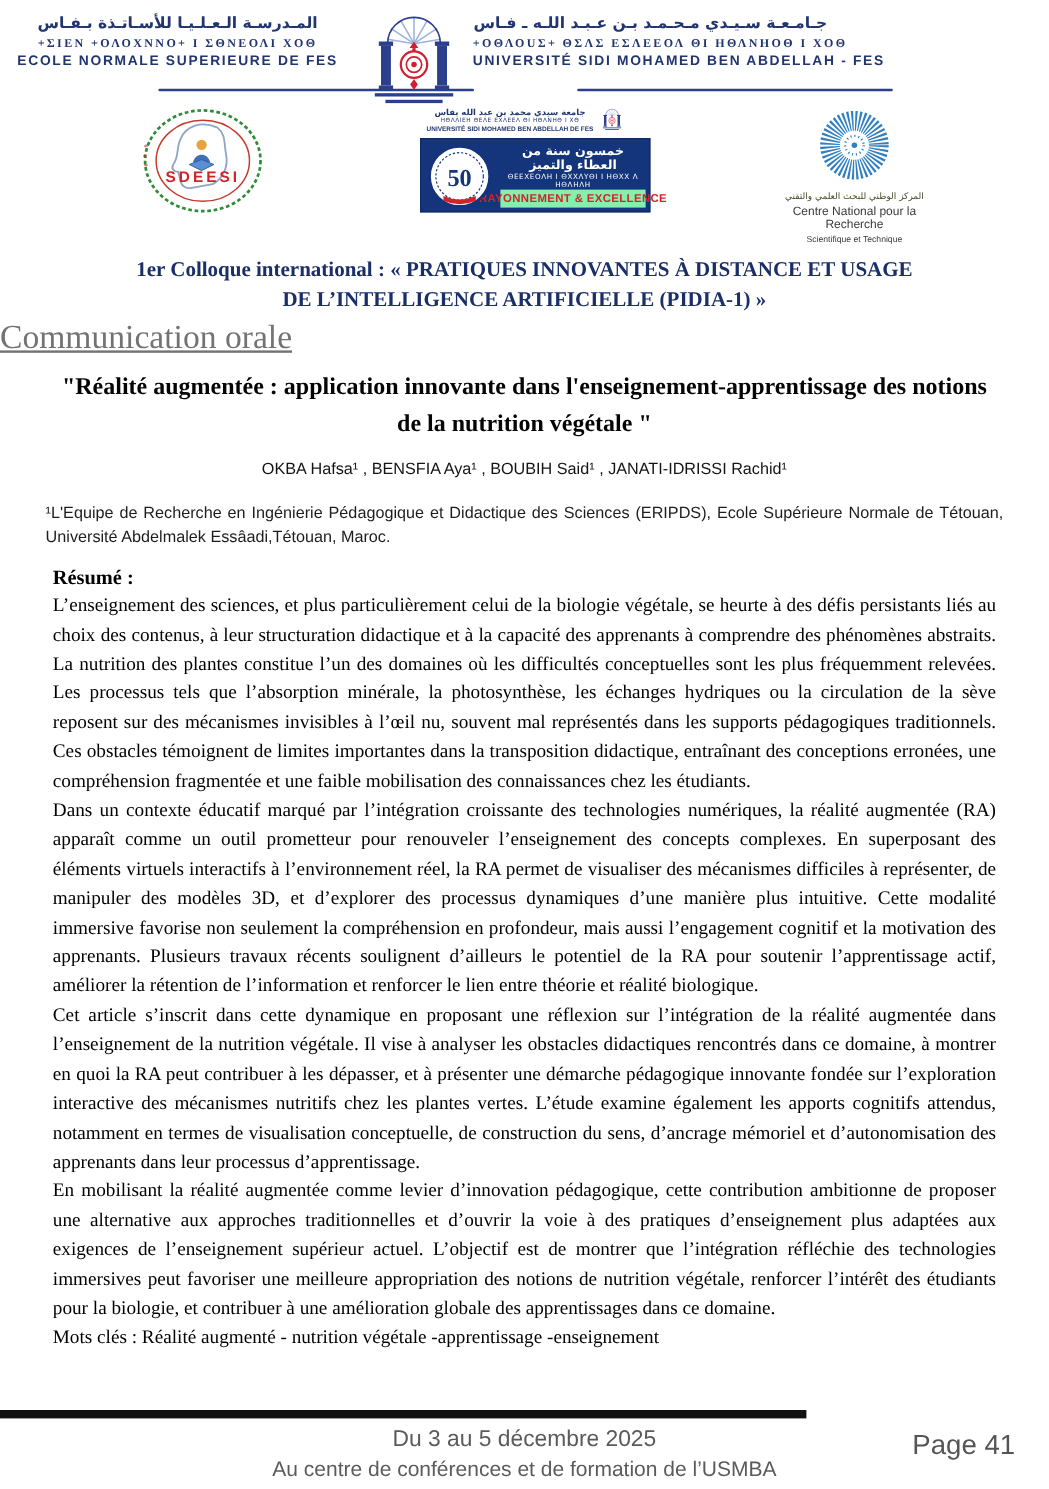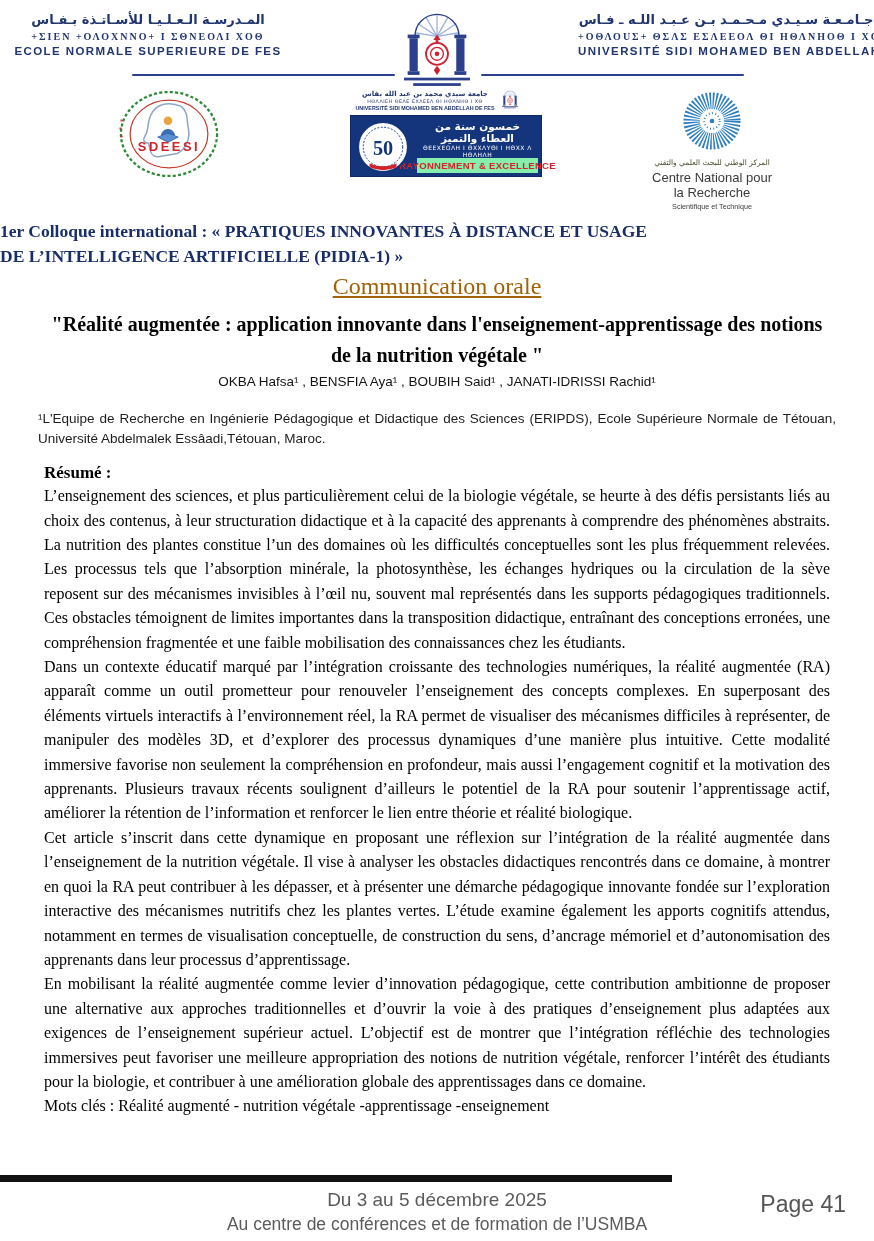--- a/index.html
+++ b/index.html
@@ -4,21 +4,21 @@
 <style>
   html,body{margin:0;padding:0;}
   body{
     width:874px;height:1241px;background:#ffffff;overflow:hidden;
     display:flex;flex-direction:column;
     font-family:"Liberation Serif",serif;color:#000;
   }
   .content{flex:1 1 auto;overflow:hidden;display:flex;flex-direction:column;}
 
   
-  .header-row{display:flex;justify-content:space-between;align-items:flex-start;gap:16px;padding-top:12px;position:relative;z-index:2;}
+  .header-row{display:flex;justify-content:flex-start;align-items:flex-start;gap:16px;padding-top:12px;position:relative;z-index:2;}
   .hdr-block{width:296px;text-align:center;color:#21356f;}
   .hdr-arabic{font-family:"DejaVu Sans",sans-serif;font-weight:bold;font-size:13px;line-height:1.25;direction:rtl;}
   .hdr-tif{font-family:Liberation Serif, serif;font-weight:bold;font-size:10px;letter-spacing:2px;margin-top:3px;white-space:nowrap;}
   .hdr-latin{font-family:"Liberation Sans",sans-serif;font-weight:bold;font-size:11.5px;letter-spacing:1.4px;margin-top:3px;white-space:nowrap;}
   .hdr-emblem{margin-bottom:-22px;}
   .header-rule{display:flex;align-items:center;margin:4px 130px 0 132px;height:2px;}
   .header-rule .seg{flex:1;height:2px;background:#2b3f8c;border-radius:2px;}
   .header-rule .gap{width:86px;height:2px;}
 
   
@@ -32,30 +32,30 @@
   .badge-top .lt{font-family:"Liberation Sans",sans-serif;font-size:5.4px;font-weight:bold;line-height:1.3;}
   .banner{position:relative;margin-top:3px;width:192px;height:62px;background:#14357c;border:1px solid #0d2a66;box-sizing:border-box;}
   .banner .seal{position:absolute;left:5px;top:4px;}
   .banner .right{margin-left:66px;height:100%;display:flex;flex-direction:column;justify-content:space-between;box-sizing:border-box;padding:4px 3px 3px 0;}
   .banner .b-ar{color:#fff;font-family:"DejaVu Sans",sans-serif;font-weight:bold;font-size:10.5px;text-align:center;direction:rtl;}
   .banner .b-tf{color:#fff;font-family:"DejaVu Sans",sans-serif;font-size:6px;letter-spacing:.5px;text-align:center;}
   .banner .b-strip{background:#86efac;height:15px;display:flex;align-items:center;justify-content:center;}
   .banner .b-strip span{color:#d2232a;font-family:"Liberation Sans",sans-serif;font-weight:bold;font-size:9.5px;letter-spacing:.3px;white-space:nowrap;}
   .logo-cnrst{width:132px;text-align:center;}
   .cnrst-ar{font-family:"DejaVu Sans",sans-serif;font-size:7.5px;color:#4a4a2a;direction:rtl;margin-top:2px;}
-  .cnrst-l1{font-family:"Liberation Sans",sans-serif;font-size:13px;color:#3a3a3a;margin-top:3px;}
+  .cnrst-l1{font-family:"Liberation Sans",sans-serif;font-size:10px;color:#3a3a3a;margin-top:3px;}
   .cnrst-l2{font-family:"Liberation Sans",sans-serif;font-size:7.2px;color:#3a3a3a;margin-top:2px;}
 
   
-  .conf-title{margin-top:8px;color:#1a2e68;font-weight:bold;font-size:17.5px;line-height:1.42;}
-  .conf-sub{margin-top:4px;text-align:center;color:#a16207;font-size:24px;text-decoration:underline;}
+  .conf-title{margin-top:8px;text-align:center;color:#1a2e68;font-weight:bold;font-size:17.5px;line-height:1.42;}
+  .conf-sub{margin-top:4px;text-align:left;color:#737373;font-size:28px;text-decoration:underline;}
 
   
   .paper-title{margin:9px 40px 0;text-align:center;font-weight:bold;font-size:20px;line-height:1.55;color:#050505;}
-  .authors{margin-top:3px;text-align:center;font-family:"Liberation Sans",sans-serif;font-size:13.5px;color:#141414;}
+  .authors{margin-top:14px;text-align:center;font-family:"Liberation Sans",sans-serif;font-size:13.5px;color:#141414;}
   .affiliation{margin:20px 38px 0;font-family:"Liberation Sans",sans-serif;font-size:13.5px;line-height:1.5;color:#1d1d1d;text-align:justify;}
 
   
   .resume{margin:14px 44px 0;}
   .resume-label{font-weight:bold;font-size:17px;margin-bottom:1px;}
   .resume p{margin:0;font-size:16px;line-height:24.4px;text-align:justify;}
   .mots b{font-weight:normal;}
 
   
   .footer{flex:0 0 auto;position:relative;padding-bottom:6px;}

